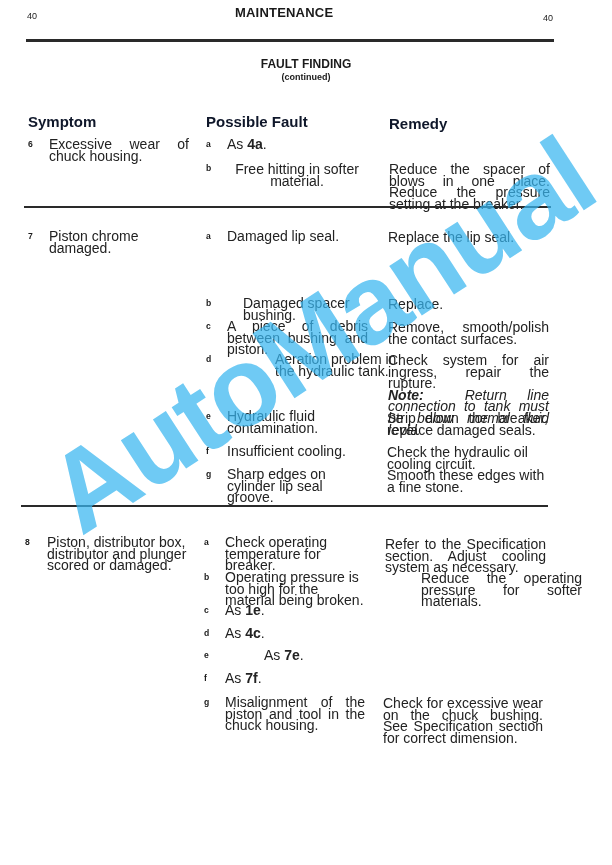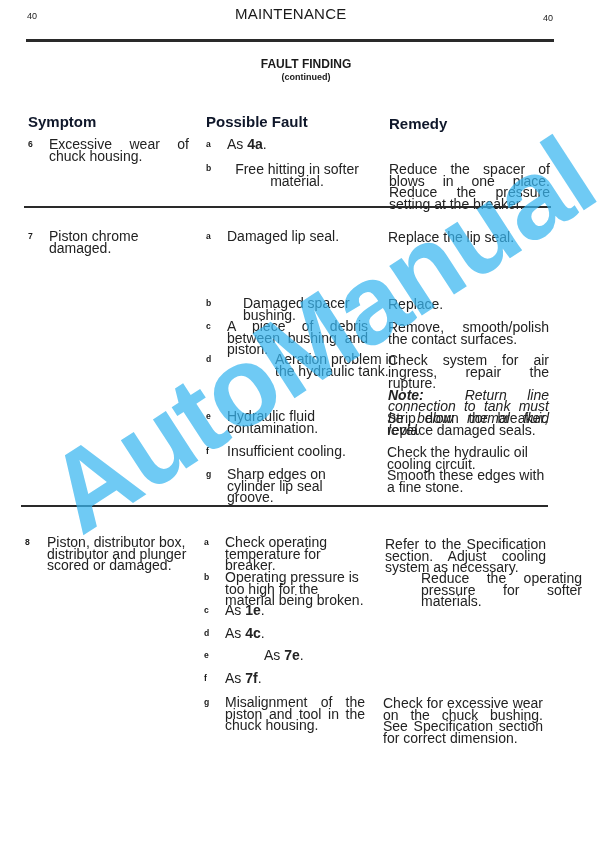--- a/index.html
+++ b/index.html
@@ -2,21 +2,21 @@
 <html><head>
 <meta charset="utf-8">
 <style>
   html, body { margin:0; padding:0; }
   body {
     width:612px; height:865px; background:#ffffff; position:relative; overflow:hidden;
     font-family:"Liberation Sans", sans-serif; color:#1a1a1a;
   }
   .abs { position:absolute; }
   .pnum { font-size:9px; }
-  .title { font-size:15px; font-weight:normal; letter-spacing:0.2px; }
+  .title { font-size:13px; font-weight:bold; letter-spacing:0.2px; }
   .rule { position:absolute; height:2px; background:#2a2a2a; }
   .sec-title { font-size:12px; font-weight:bold; text-align:center; width:612px; left:0; }
   .sec-sub { font-size:9px; font-weight:bold; text-align:center; width:612px; left:0; }
   .colhead { font-size:15px; font-weight:bold; color:#0f172a; }
   .t { font-size:14px; line-height:11.6px; color:#222; }
   .num { font-size:8.6px; font-weight:bold; }
   .letter { font-size:8.6px; font-weight:bold; }
   .just { text-align:justify; text-align-last:left; }
   .note-b { font-weight:bold; font-style:italic; }
   .note-i { font-style:italic; }

